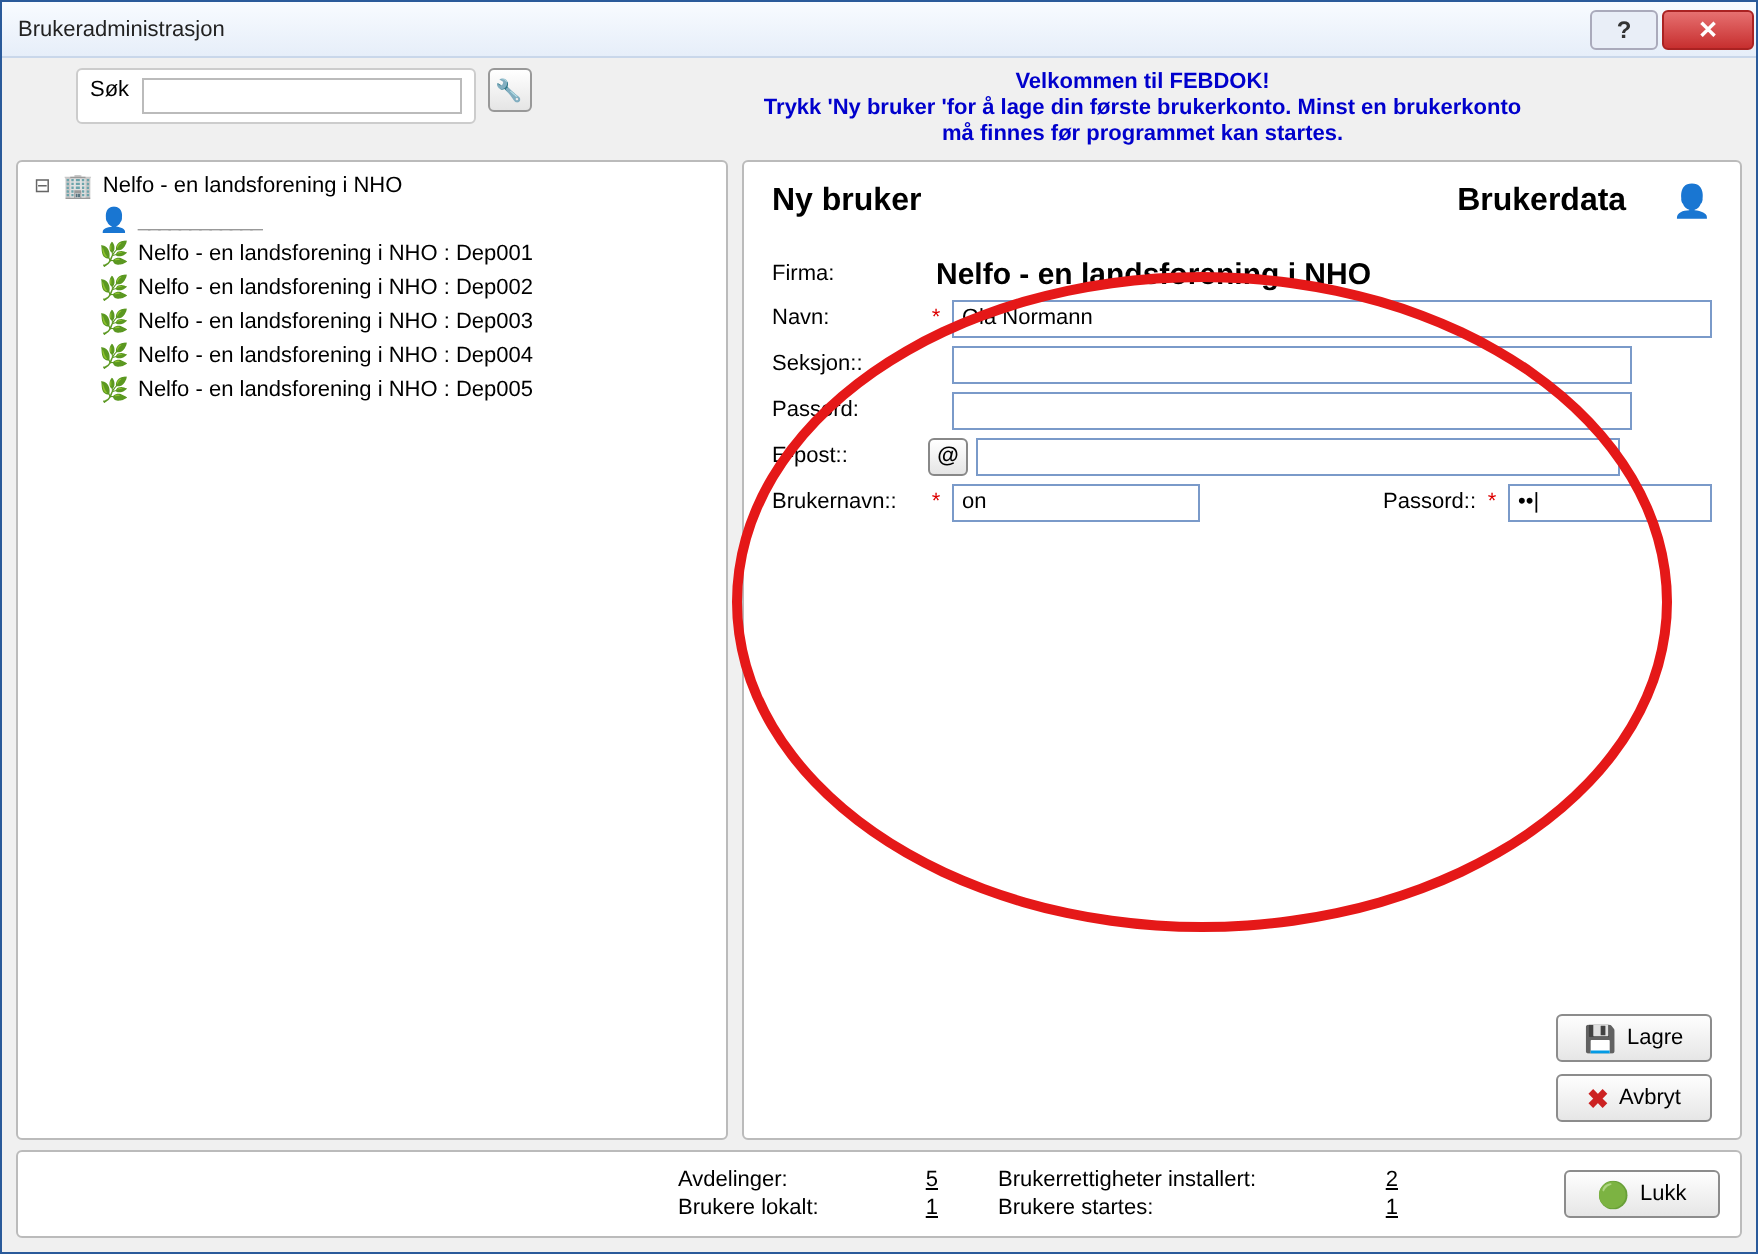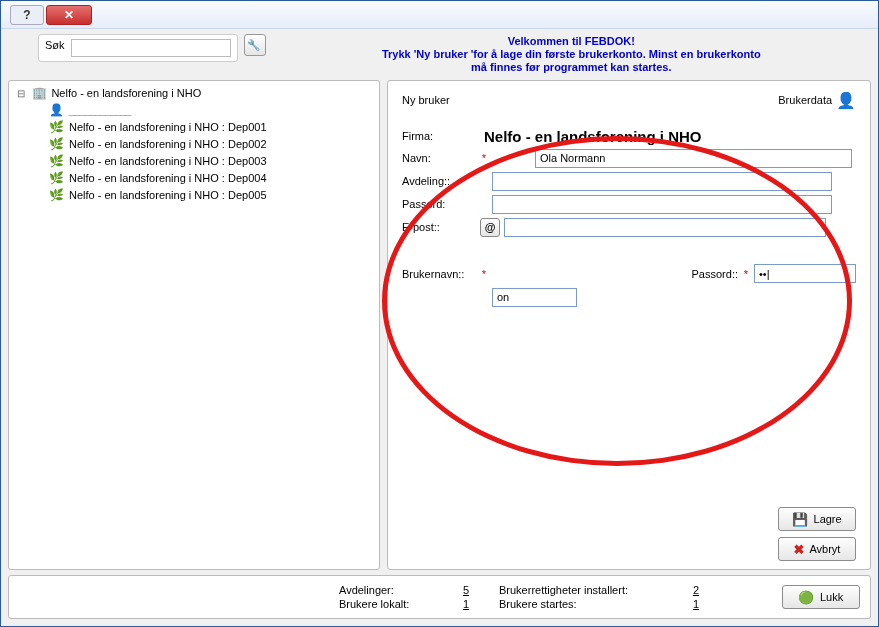--- a/index.html
+++ b/index.html
@@ -43,23 +43,23 @@
   .tree ul { list-style:none; margin:0; padding-left:18px;}
   .tree > ul { padding-left:6px;}
   .tree li { line-height:17px; display:flex; align-items:center; gap:4px; white-space:nowrap;}
   .tree li.parent::before { content:"⊟"; font-size:10px; color:#666; margin-right:2px;}
   .minus { font-size:10px; color:#777; width:10px; display:inline-block;}
   .treeicon { width:16px; height:14px; display:inline-flex; align-items:center; justify-content:center; font-size:12px;}
   .org { color:#2a7a2a;}
   .user { color:#2a5aa0;}
   .dep { color:#3a8a3a;}
 
-  .sectiontitle { font-weight:normal; font-size:11px;}
+  .sectiontitle { font-weight:bold; font-size:16px;}
   .topline { display:flex; justify-content:space-between; align-items:center;}
-  .rightuser { display:flex; align-items:center; gap:4px;}
+  .rightuser { display:flex; align-items:center; gap:23px;}
   .rightuser .usericon { font-size:16px;}
 
   .formrow { display:flex; align-items:center; margin:4px 0;}
   .formrow label { width:78px; }
   .req { color:#d00; margin:0 4px 0 0; width:8px; text-align:center;}
   .forminput { height:19px; border:1px solid #7a9ac9; background:#fff; padding:1px 4px; }
   .at {
     width:20px; height:19px; border:1px solid #888; border-radius:3px;
     display:flex; align-items:center; justify-content:center; font-weight:bold; margin-right:4px;
     background:linear-gradient(#fff,#e5e5e5);
@@ -88,20 +88,21 @@
   .statgrid { display:grid; grid-template-columns: 100px 40px 170px 40px; row-gap:2px; column-gap:10px; margin-left:320px;}
   .statgrid .val { text-decoration:underline; text-align:right; width:20px;}
   .lukk { margin-left:auto;}
   .lukk .bi { color:#2a8a2a;}
 </style>
 </head>
 <body>
 
 <div class="window">
   <div class="titlebar">
+    <span class="title">Brukeradministrasjon</span>
     <div class="tbtn help"></div>
     <div class="tbtn close"></div>
   </div>
 
   <div class="body">
     <div class="toprow">
       <div class="searchbox">
         <span>Søk</span>
         <input type="text" value="" style="">
       </div>
@@ -170,41 +171,41 @@
 
         <div style="height:14px"></div>
 
         <div class="formrow">
           <label>Firma:</label>
           <span class="firmname">Nelfo - en landsforening i NHO</span>
         </div>
         <div class="formrow">
           <label>Navn:</label>
           <span class="req">*</span>
-          <input class="forminput" style="width: 317px; margin-left: 43px;" value="Ola Normann">
-        </div>
-        <div class="formrow">
-          <label>Avdeling::</label>
+          <input class="forminput" style="width: 380px;" value="Ola Normann">
+        </div>
+        <div class="formrow">
+          <label>Seksjon::</label>
           <span class="req"></span>
           <input class="forminput" style="width: 340px;" value="">
         </div>
         <div class="formrow">
           <label>Passord:</label>
           <span class="req"></span>
           <input class="forminput" style="width: 340px;" value="">
         </div>
         <div class="formrow">
           <label>E-post::</label>
           <span class="at">@</span>
           <input class="forminput" style="width: 322px;" value="">
         </div>
         <div class="formrow">
           <label>Brukernavn::</label>
           <span class="req">*</span>
-          <input class="forminput" style="width: 85px; margin-top: 47px;" value="on">
+          <input class="forminput" style="width: 124px;" value="on">
           <span style="flex:1"></span>
           <label style="width:auto; margin-right:4px;">Passord::</label>
           <span class="req">*</span>
           <input class="forminput" style="width: 102px;" value="••|">
         </div>
 
         <div class="ring"></div>
 
         <div class="btncol">
           <div class="wbtn save">

